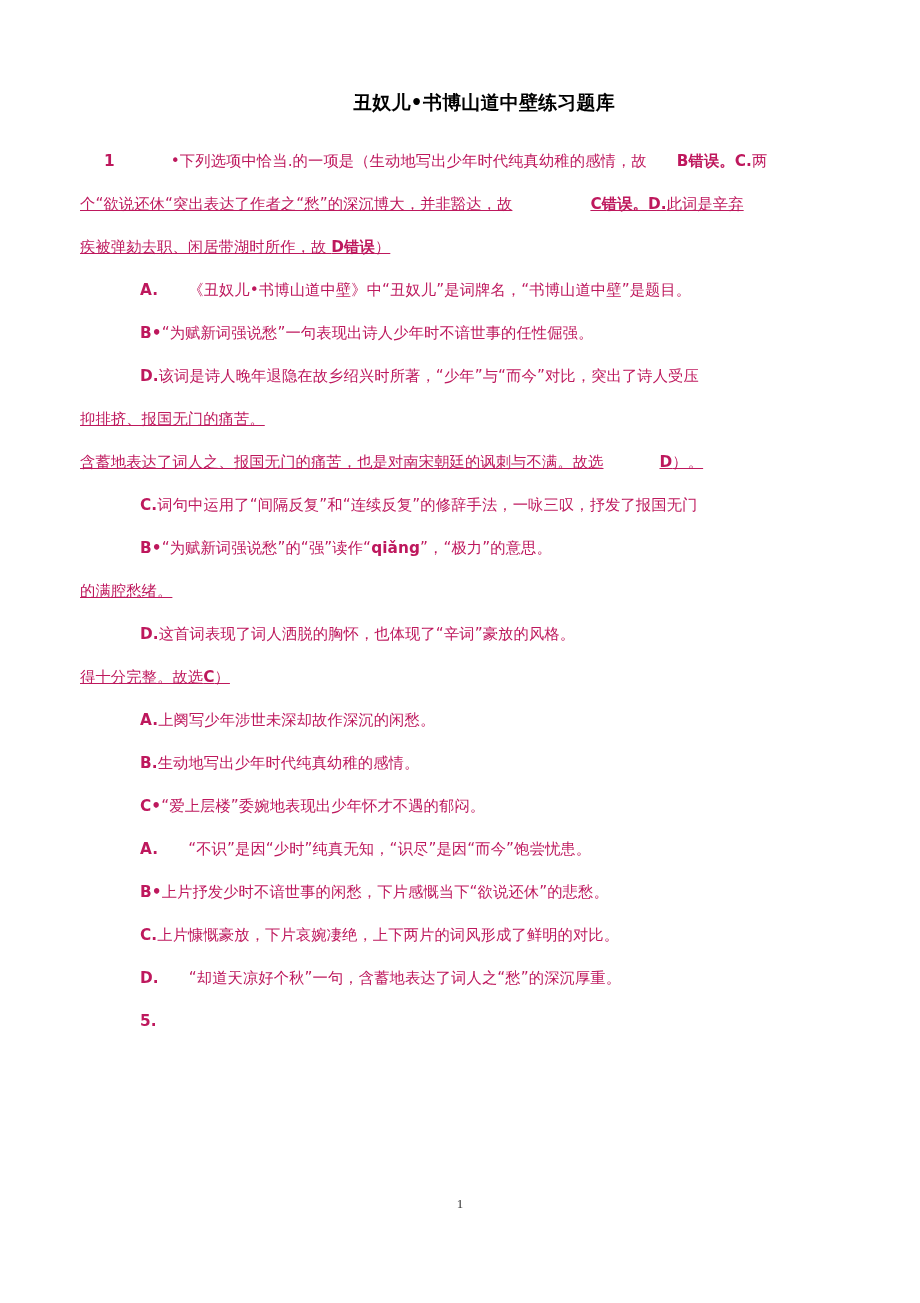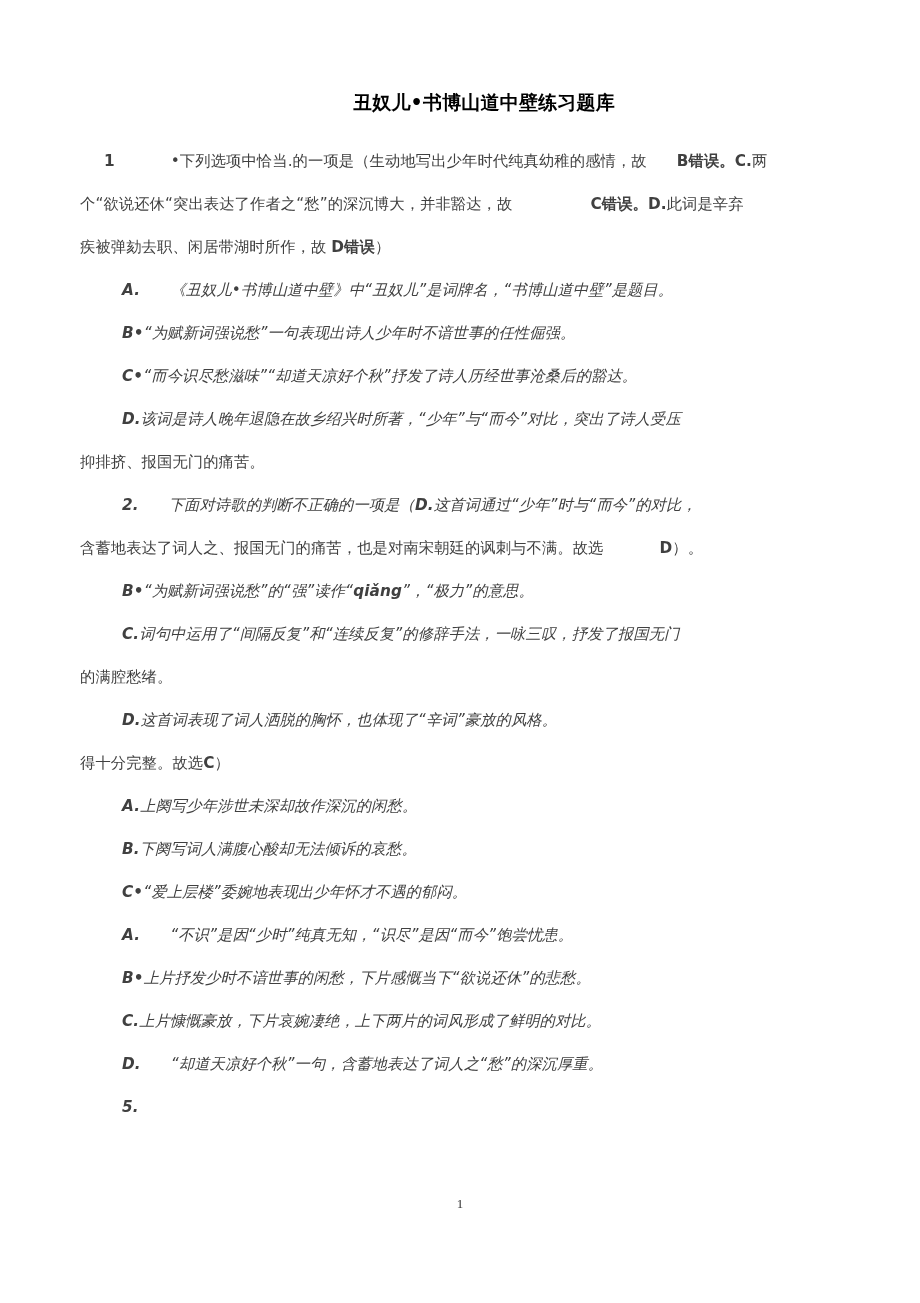--- a/index.html
+++ b/index.html
@@ -35,33 +35,33 @@
     margin: 0;
     padding-top: 90px;
     padding-bottom: 0;
     color: #000;
   }
   
   .line {
     font-size: 15.3px;
     line-height: 43px;
     white-space: pre-wrap;
-    color: #404040;
+    color: #be185d;
     letter-spacing: 0.1px;
   }
   .line.first {
     margin-top: 24px;
   }
   
   .line.flush {
     margin-left: -24px;
+    text-decoration: underline;
   }
   .line.indent1 {
-    margin-left: 18px;
-    font-style: italic;
+    margin-left: 36px;
   }
   .b { font-weight: bold; }
   .page-number {
     position: absolute;
     left: 0;
     right: 0;
     top: 1196px;
     text-align: center;
     font-size: 13px;
     color: #333;
@@ -82,43 +82,41 @@
     <div class="line first"><span class="b">1</span><span class="gap-tab"></span><span>•下列选项中恰当.的一项是（生动地写出少年时代纯真幼稚的感情，故</span><span class="gap-tab-sm"></span><span class="b">B错误。</span><span class="b">C.</span><span>两</span></div>
 
     <div class="line flush"><span>个“欲说还休“突出表达了作者之“愁”的深沉博大，并非豁达，故</span><span class="gap-tab-lg"></span><span class="b">C错误。</span><span class="b">D.</span><span>此词是辛弃</span></div>
 
     <div class="line flush"><span>疾被弹劾去职、闲居带湖时所作，故 </span><span class="b">D错误</span><span>）</span></div>
 
     <div class="line indent1"><span class="b">A.</span><span class="gap-tab-sm"></span><span>《丑奴儿•书博山道中壁》中“丑奴儿”是词牌名，“书博山道中壁”是题目。</span></div>
 
     <div class="line indent1"><span class="b">B•</span><span>“为赋新词强说愁”一句表现出诗人少年时不谙世事的任性倔强。</span></div>
 
-    <div class="line indent1"><span class="b">C•</span><span>“而今识尽愁滋味”“却道天凉好个秋”抒发了诗人历经世事沧桑后的豁达。</span></div>
 
     <div class="line indent1"><span class="b">D.</span><span>该词是诗人晚年退隐在故乡绍兴时所著，“少年”与“而今”对比，突出了诗人受压</span></div>
     <div class="line flush"><span>抑排挤、报国无门的痛苦。</span></div>
 
-    <div class="line indent1"><span class="b">2.</span><span class="gap-tab-sm"></span><span>下面对诗歌的判断不正确的一项是（</span><span class="b">D.</span><span>这首词通过“少年”时与“而今”的对比，</span></div>
 
     <div class="line flush"><span>含蓄地表达了词人之、报国无门的痛苦，也是对南宋朝廷的讽刺与不满。故选</span><span class="gap-tab"></span><span class="b">D</span><span>）。</span></div>
 
 
+    <div class="line indent1"><span class="b">C.</span><span>词句中运用了“间隔反复”和“连续反复”的修辞手法，一咏三叹，抒发了报国无门</span></div>
+
     <div class="line indent1"><span class="b">B•</span><span>“为赋新词强说愁”的“强”读作“</span><span class="b">qiǎng</span><span>”，“极力”的意思。</span></div>
-
-    <div class="line indent1"><span class="b">C.</span><span>词句中运用了“间隔反复”和“连续反复”的修辞手法，一咏三叹，抒发了报国无门</span></div>
     <div class="line flush"><span>的满腔愁绪。</span></div>
 
     <div class="line indent1"><span class="b">D.</span><span>这首词表现了词人洒脱的胸怀，也体现了“辛词”豪放的风格。</span></div>
 
 
     <div class="line flush"><span>得十分完整。故选</span><span class="b">C</span><span>）</span></div>
 
     <div class="line indent1"><span class="b">A.</span><span>上阕写少年涉世未深却故作深沉的闲愁。</span></div>
 
-    <div class="line indent1"><span class="b">B.</span><span>下阕写词人满腹心酸却无法倾诉的哀愁。</span></div>
+    <div class="line indent1"><span class="b">B.</span><span>生动地写出少年时代纯真幼稚的感情。</span></div>
 
     <div class="line indent1"><span class="b">C•</span><span>“爱上层楼”委婉地表现出少年怀才不遇的郁闷。</span></div>
 
 
 
     <div class="line indent1"><span class="b">A.</span><span class="gap-tab-sm"></span><span>“不识”是因“少时”纯真无知，“识尽”是因“而今”饱尝忧患。</span></div>
 
     <div class="line indent1"><span class="b">B•</span><span>上片抒发少时不谙世事的闲愁，下片感慨当下“欲说还休”的悲愁。</span></div>
 
     <div class="line indent1"><span class="b">C.</span><span>上片慷慨豪放，下片哀婉凄绝，上下两片的词风形成了鲜明的对比。</span></div>

